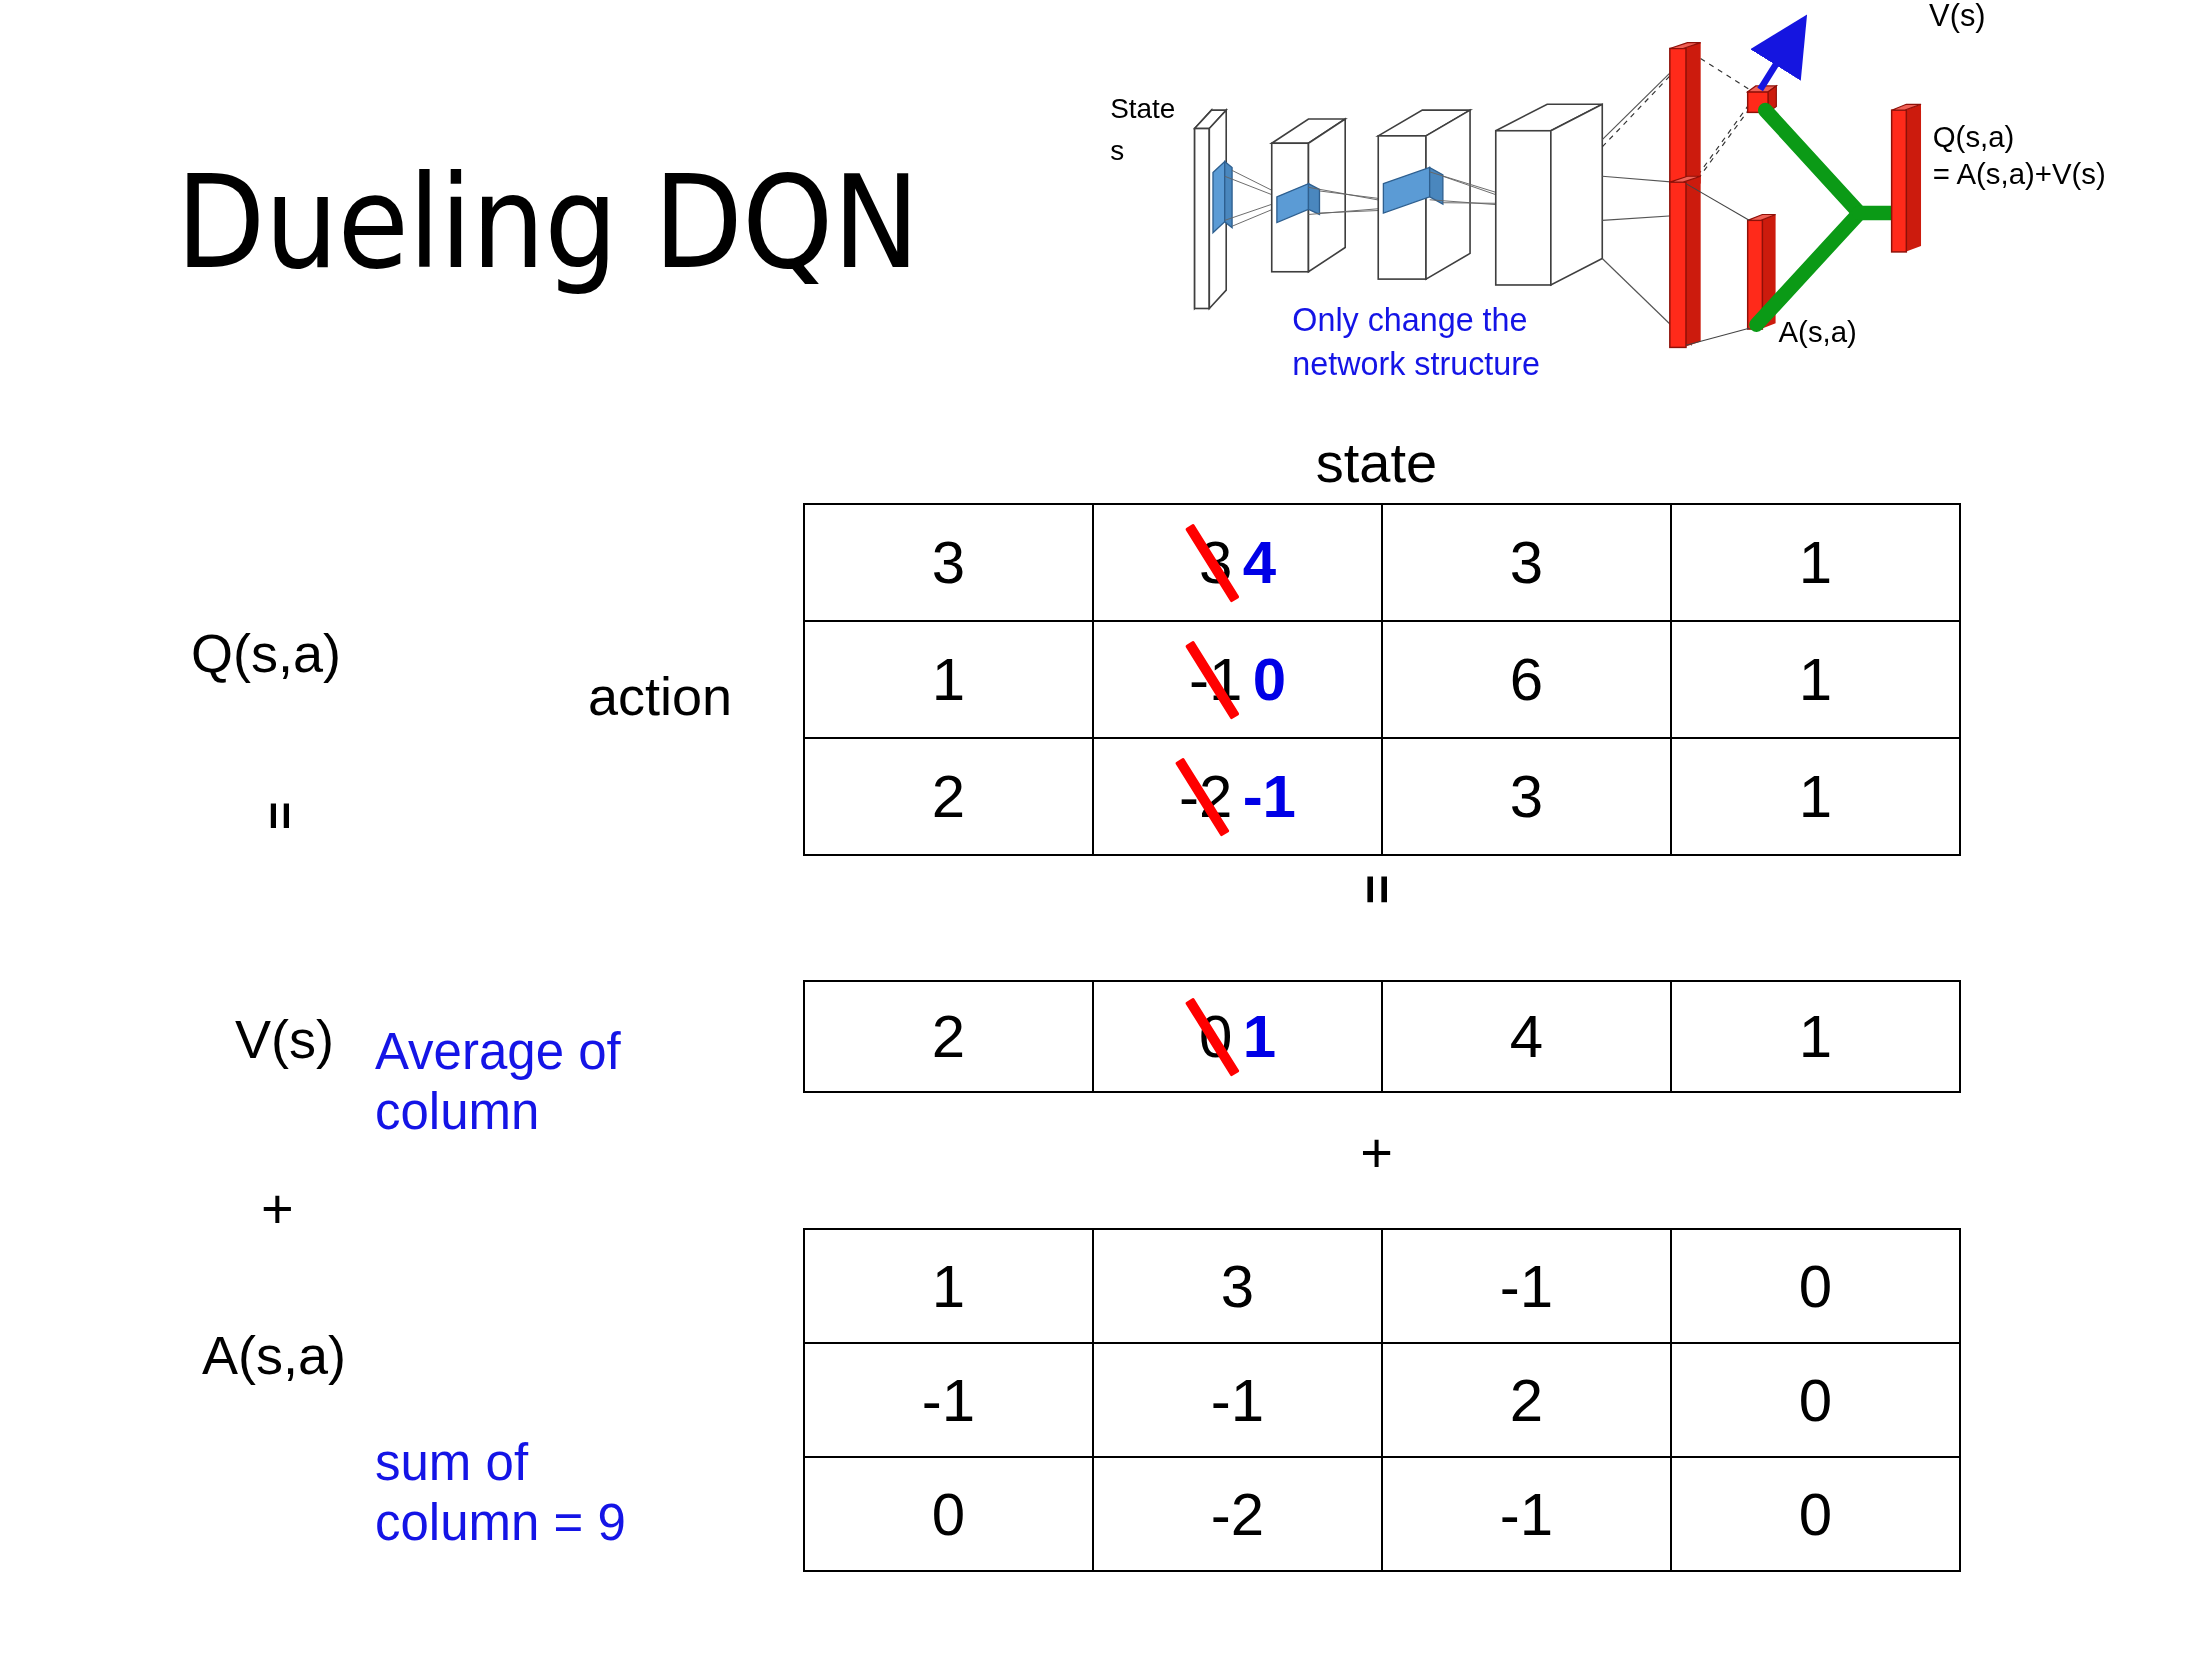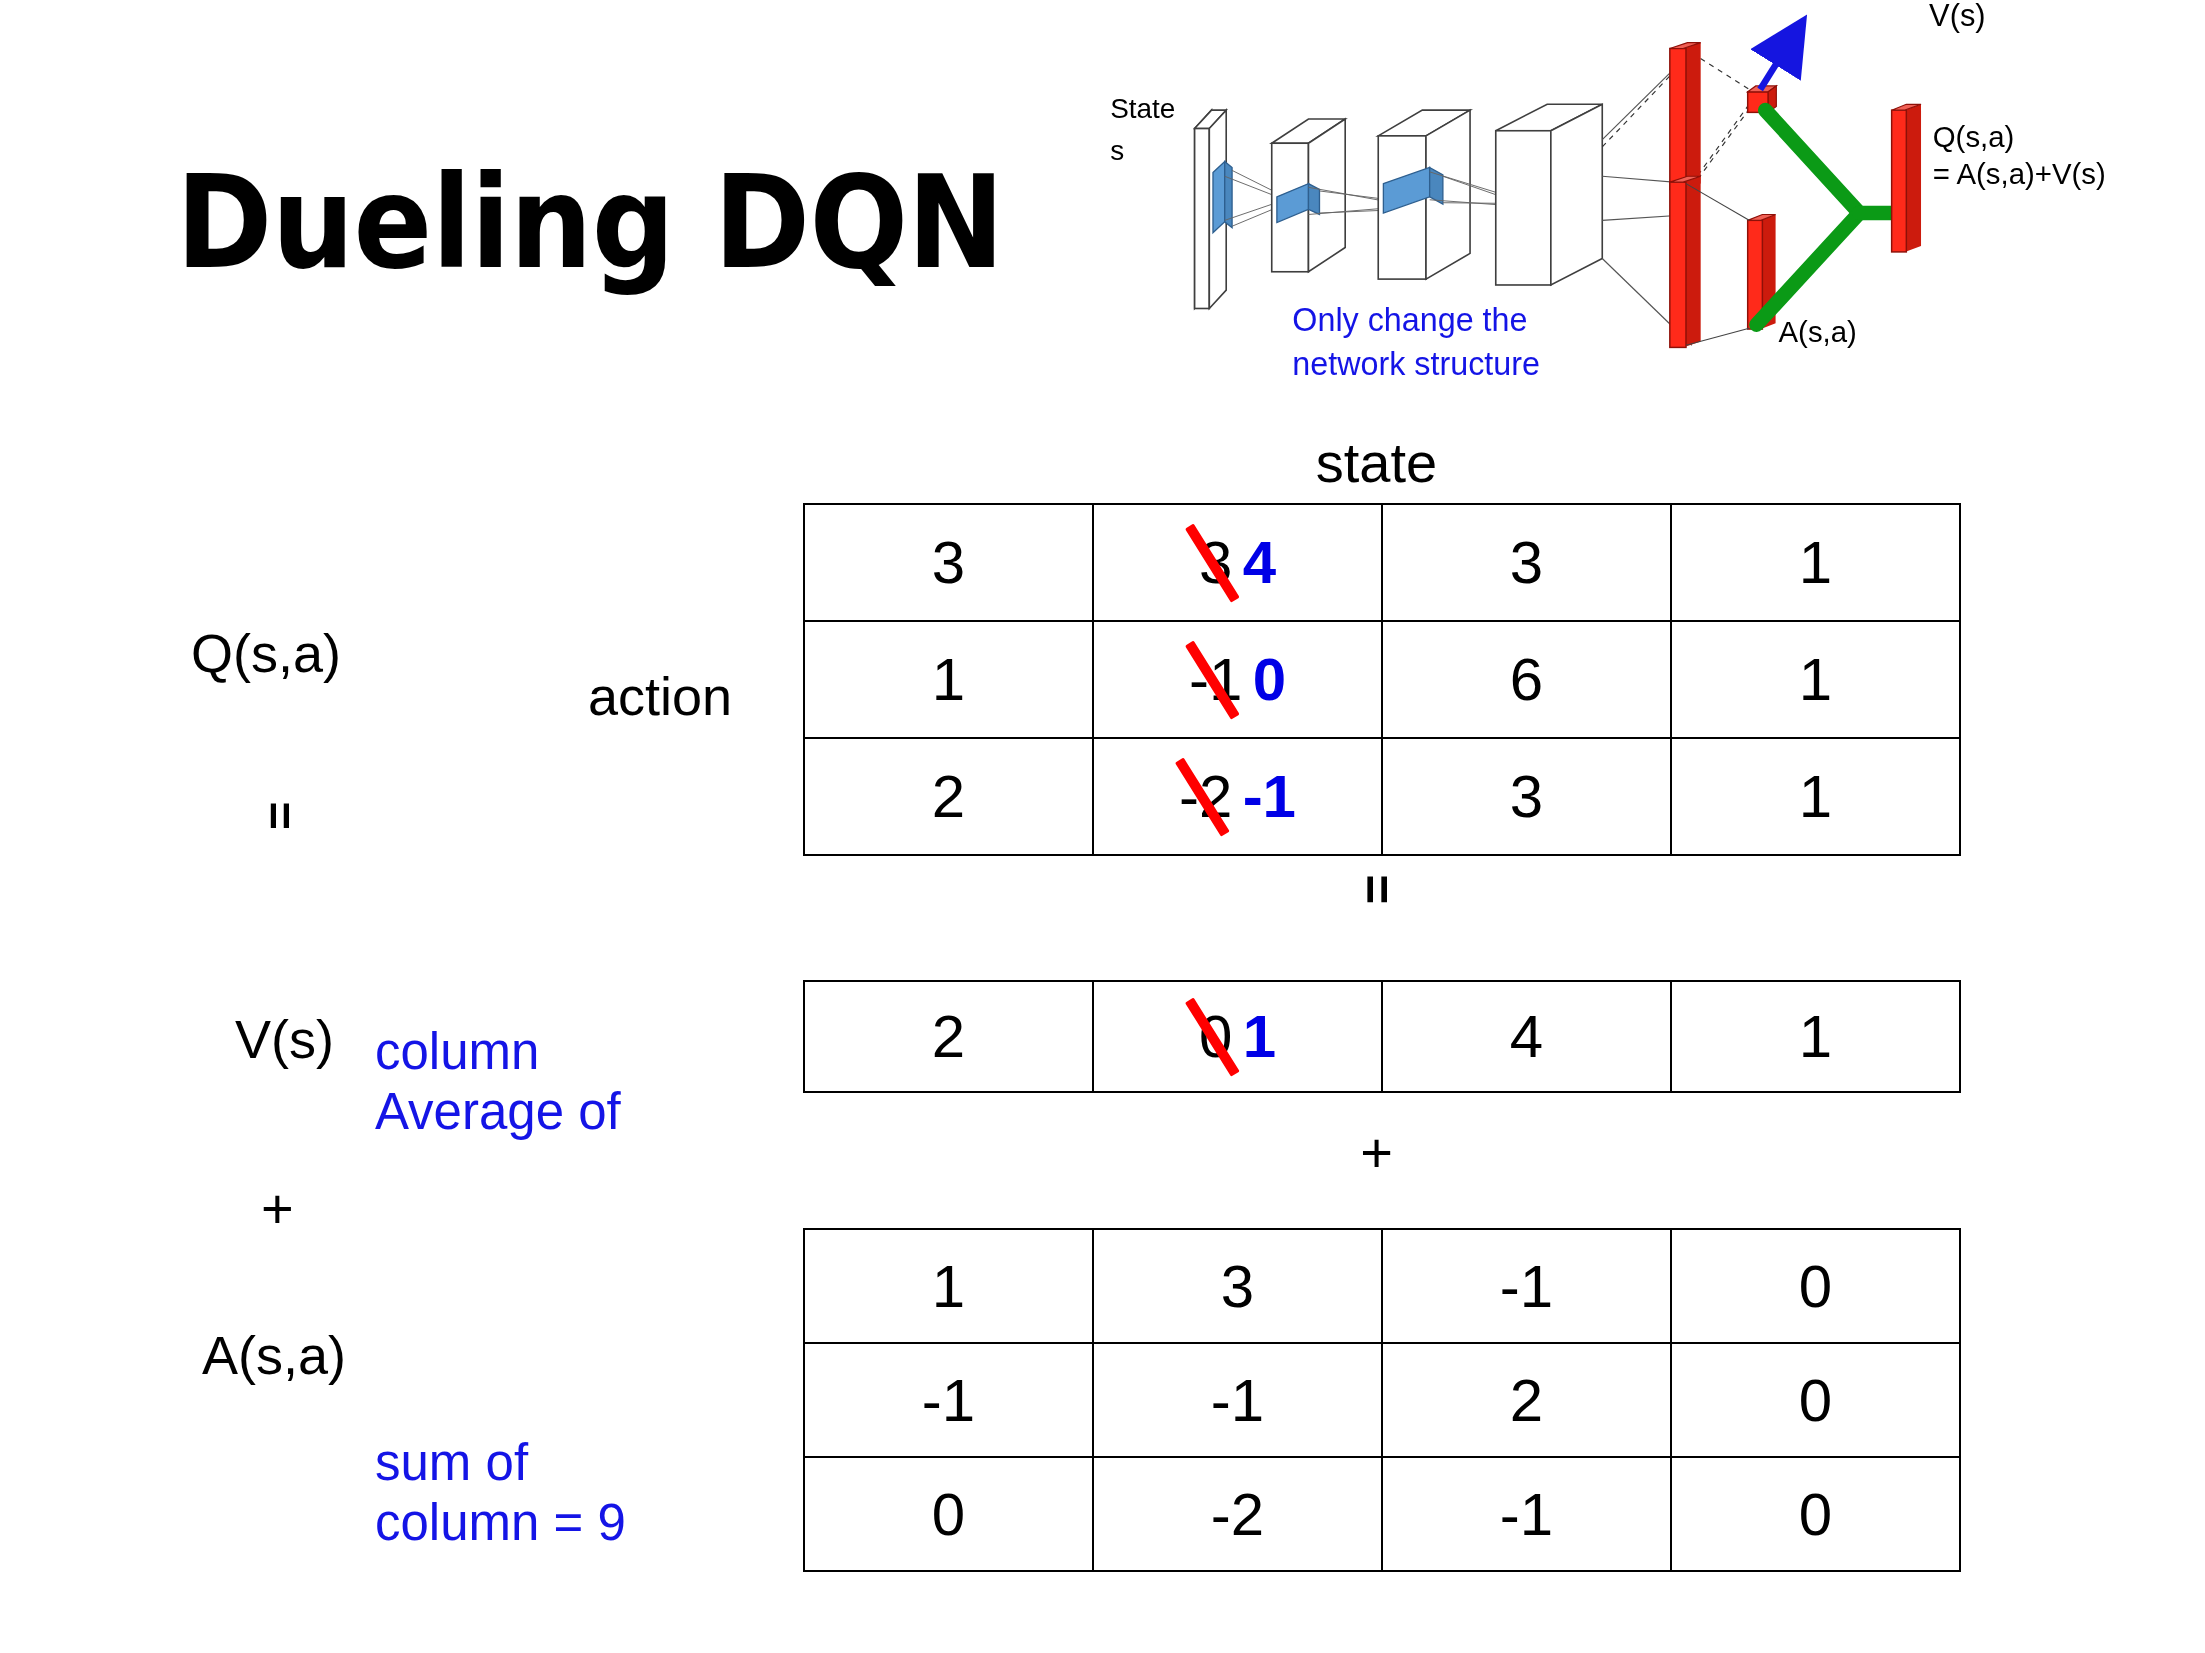--- a/index.html
+++ b/index.html
@@ -7,21 +7,21 @@
   body{
     width:2205px;height:1654px;background:#ffffff;position:relative;overflow:hidden;
     font-family:"Liberation Sans","DejaVu Sans",sans-serif;color:#000;
   }
   .abs{position:absolute;}
 
   
   #slide-title{
     left:176px; top:158px; font-size:129px; line-height:1;
     font-family:"DejaVu Sans Condensed","Liberation Sans",sans-serif;
-    font-weight:700; letter-spacing:-0.7px; color:#000; white-space:nowrap;text-align:center;
+    font-weight:400; letter-spacing:-0.7px; color:#000; white-space:nowrap;text-align:center;
   }
 
   
   #network-diagram{left:1095px; top:0px; width:1110px; height:426px;}
   #network-diagram svg{display:block;}
 
   
   #state-header{
     left:803px; top:430px; width:1147px; text-align:center;
     font-size:56px; font-weight:400; color:#000;
@@ -215,22 +215,22 @@
 <div class="abs" id="state-header">state</div>
 
 <div class="abs lbl" id="label-q">Q(s,a)</div>
 <div class="abs lbl" id="label-action">action</div>
 <div class="abs lbl" id="label-eq-left"><span>=</span></div>
 <div class="abs lbl" id="label-v">V(s)</div>
 <div class="abs lbl" id="label-plus-left">+</div>
 <div class="abs lbl" id="label-a">A(s,a)</div>
 
 <div class="abs note" id="note-average">
+  <div>Average of</div>
   <div>column</div>
-  <div>Average of</div>
 </div>
 <div class="abs note" id="note-sum">
   <div>sum of</div>
   <div>column = 9</div>
 </div>
 
 <table class="abs grid" id="q-table">
     <tbody>
       <tr>
         <td>3</td>

